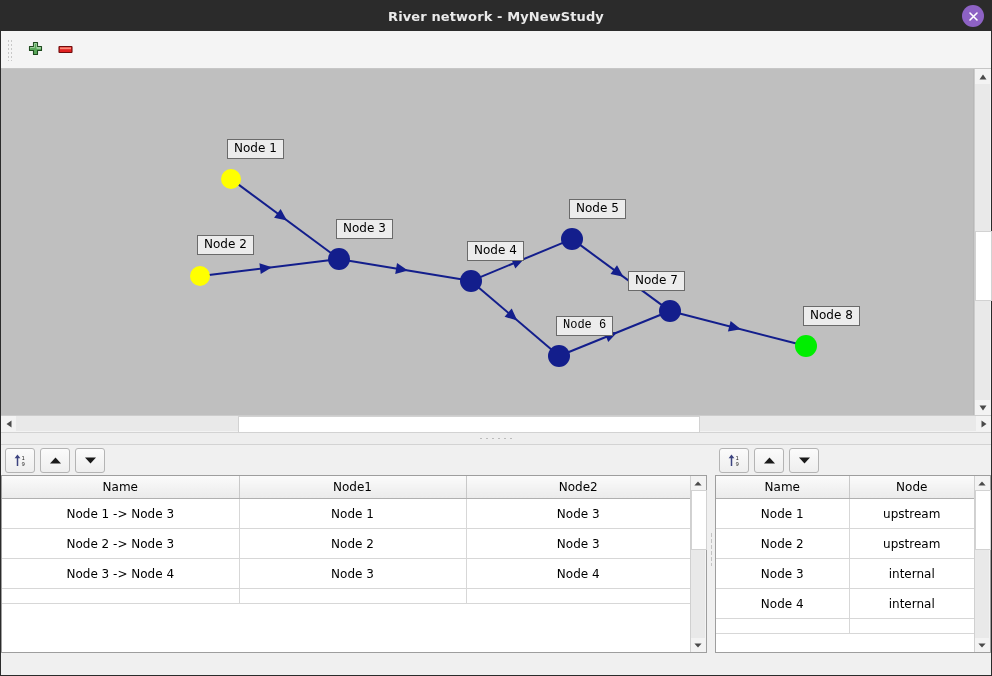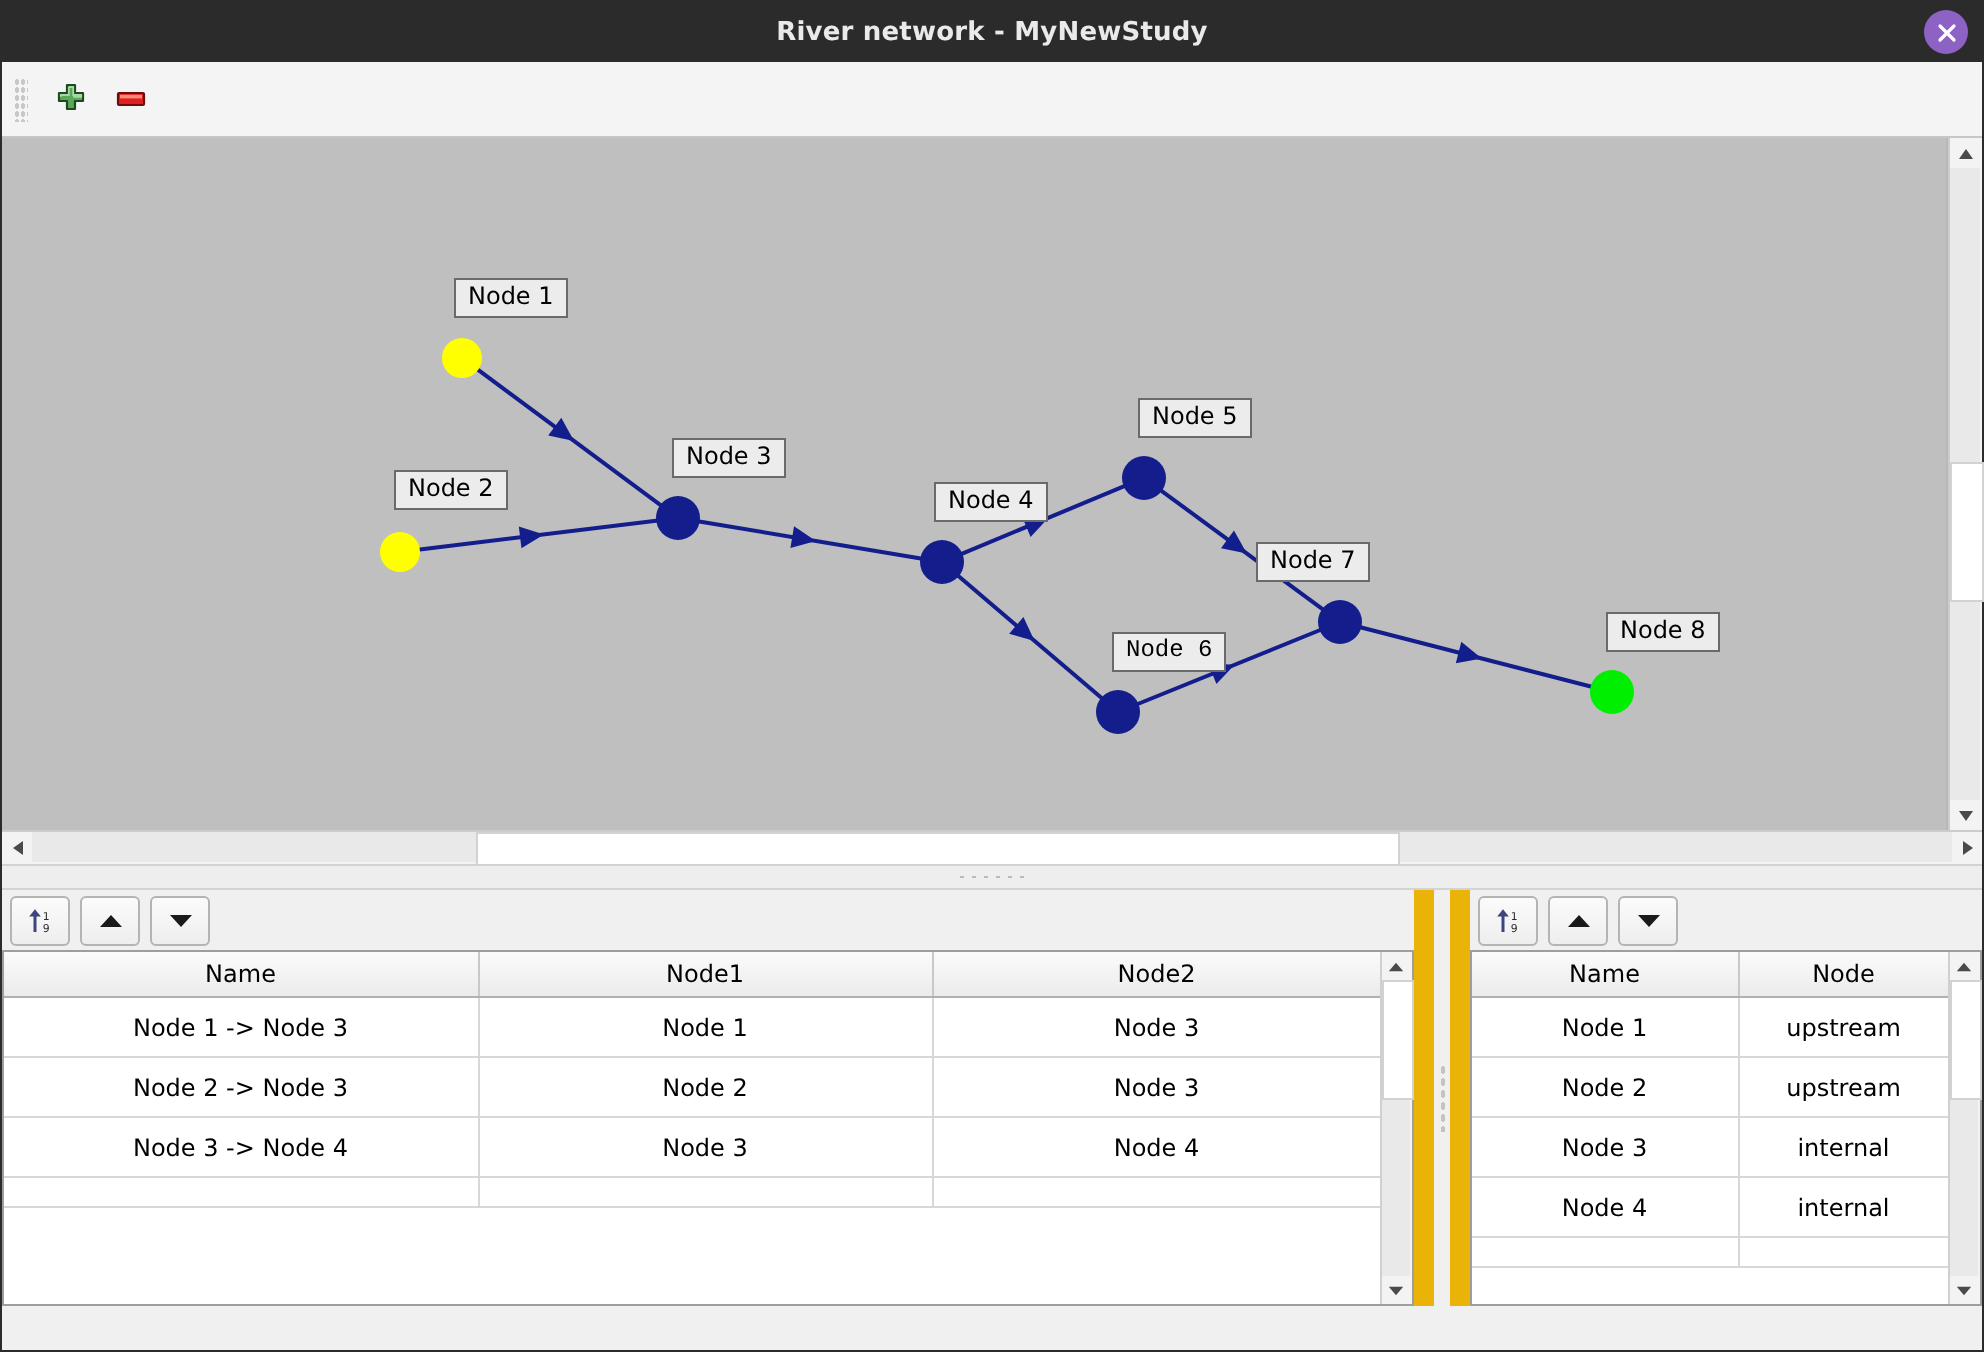--- a/index.html
+++ b/index.html
@@ -174,22 +174,21 @@
     height: 3px;
     background-image: radial-gradient(#bbbbbb 1px, transparent 1px);
     background-size: 6px 3px;
   }
 
   
   .bottom {
     flex: 0 0 208px;
     height: 208px;
     display: flex;
-    background: #eab308;
-    gap: 10px;
+    background: #22c55e;
   }
   .pane {
     display: flex;
     flex-direction: column;
     min-width: 0;
     box-sizing: border-box;
   }
   .pane-left  { flex: 0 0 706px; width: 706px; }
   .pane-split { flex: 0 0 8px; width: 8px; background:#f0f0f0; display:flex; align-items:center; justify-content:center; cursor: ew-resize;}
   .pane-split-dots { width:3px; height:34px; background-image: radial-gradient(#c3c3c3 1px, transparent 1px); background-size:3px 6px;}

